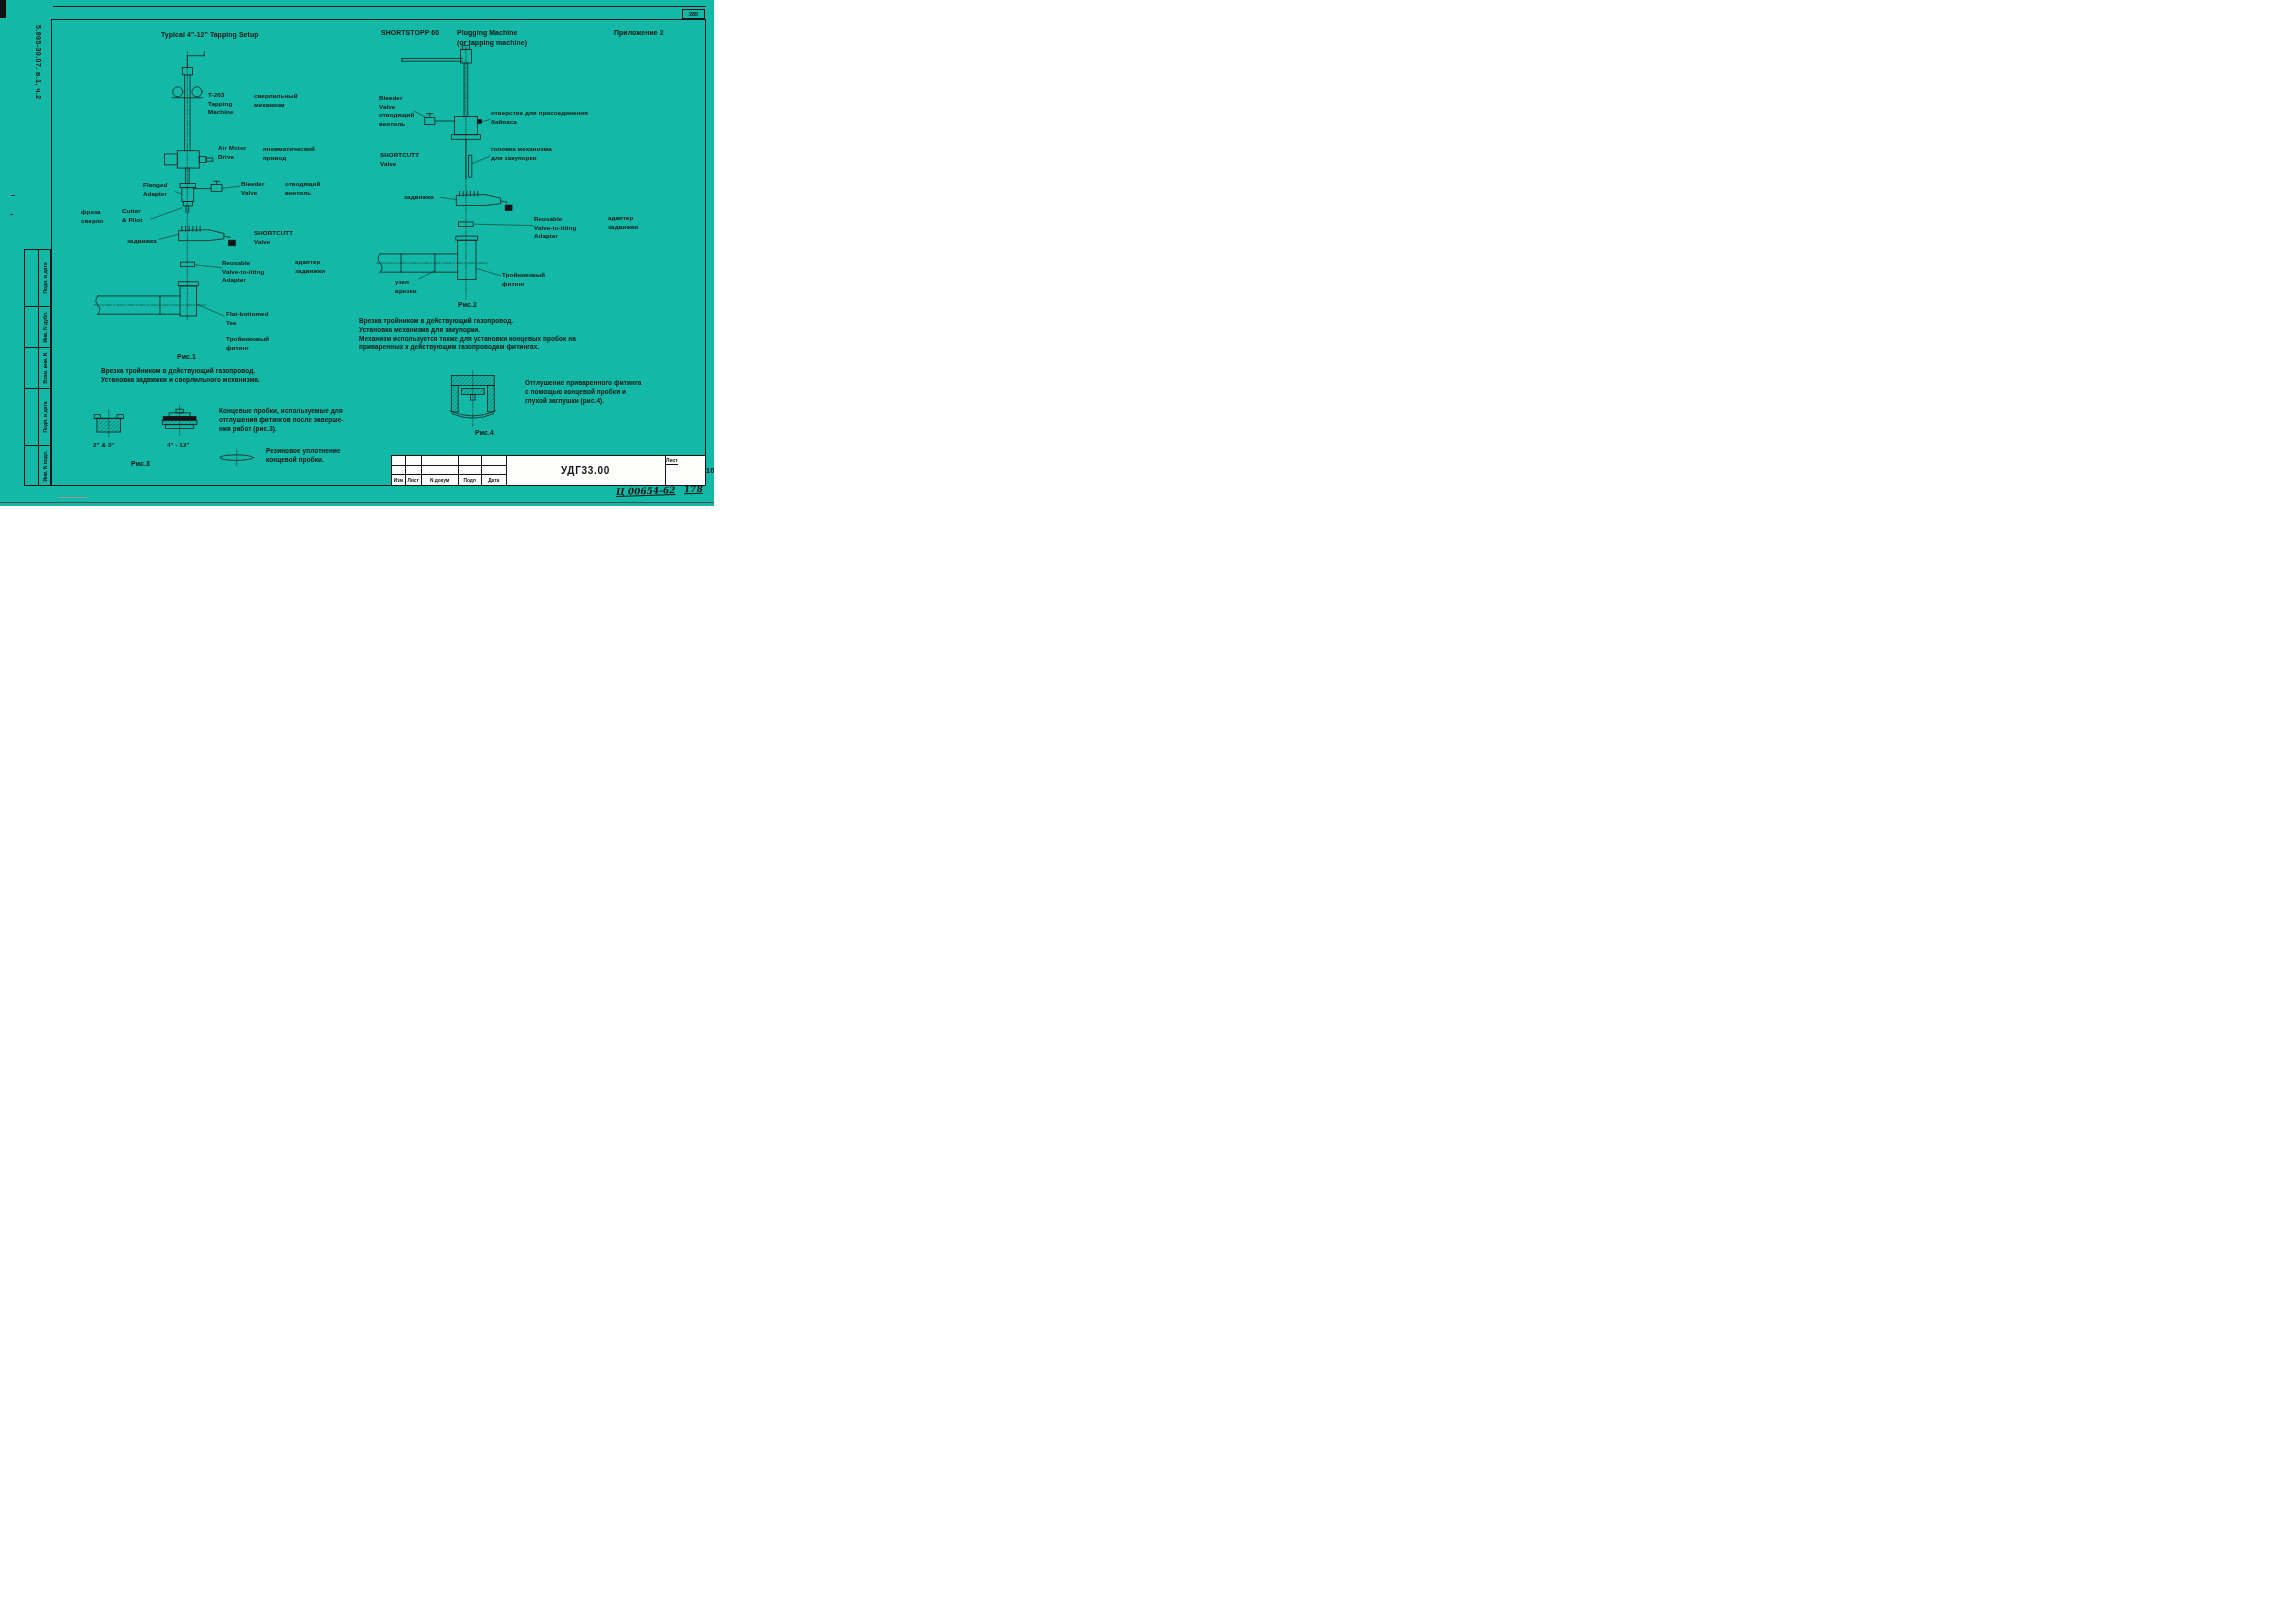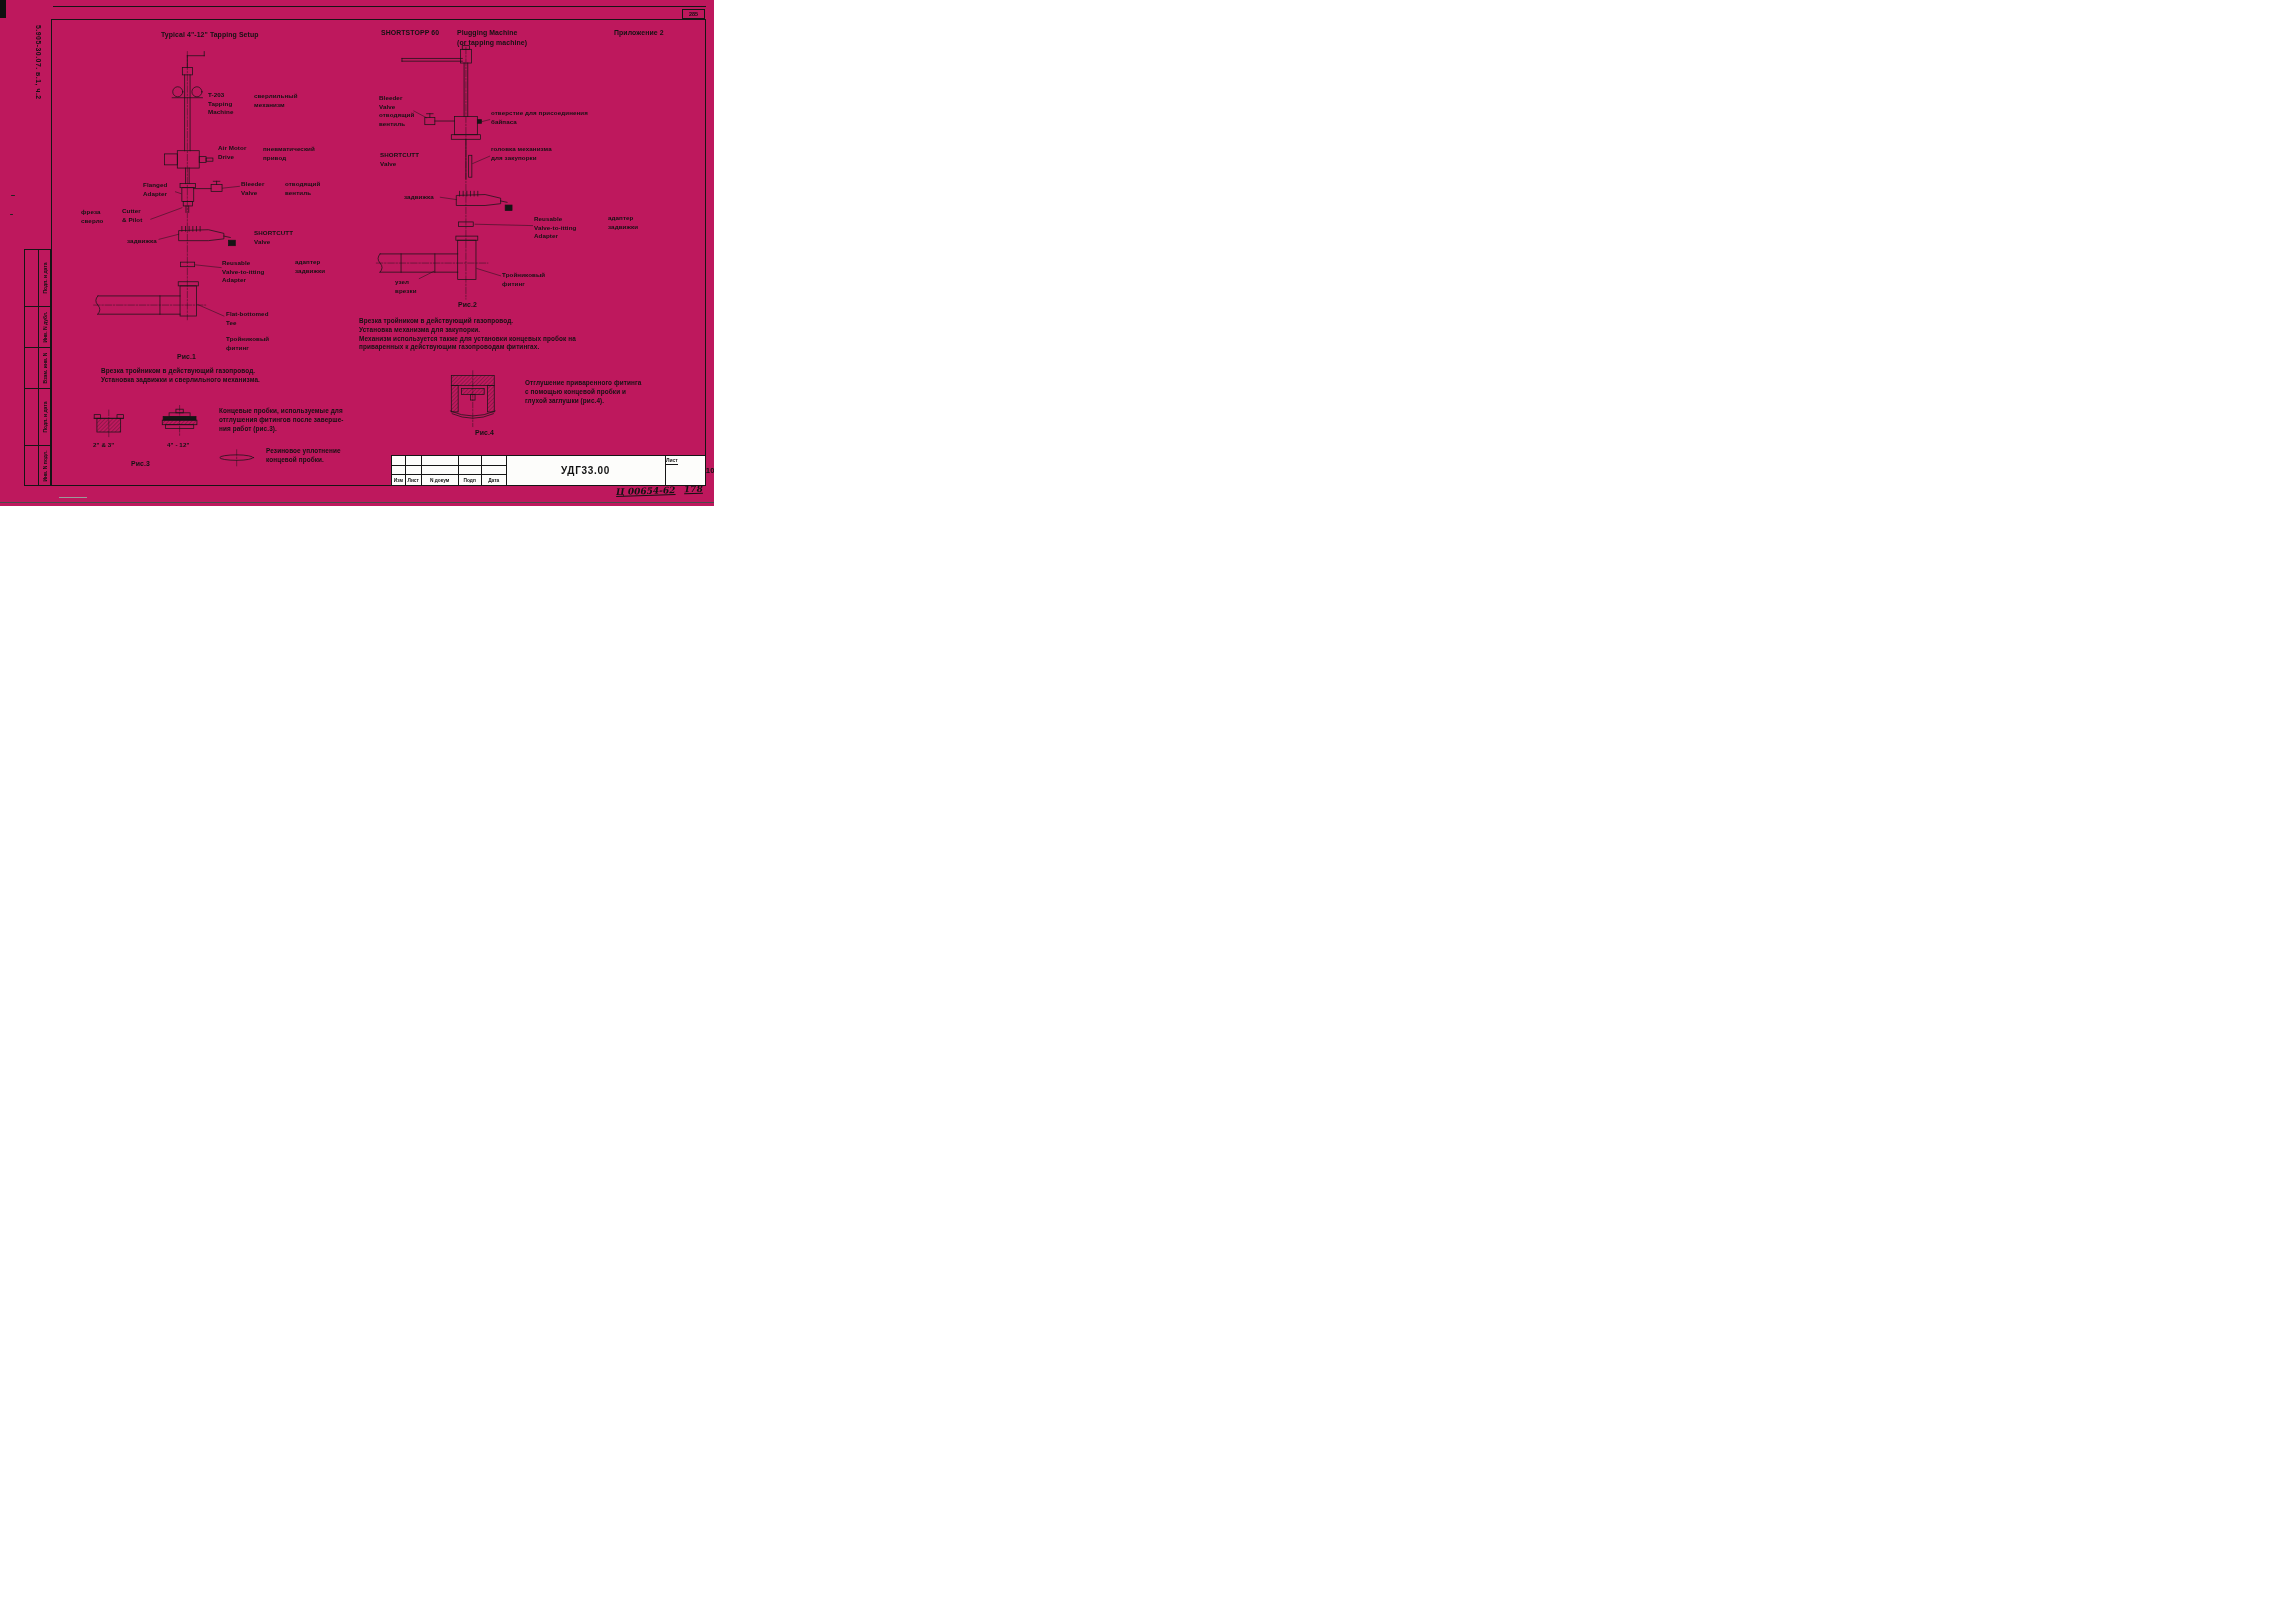--- a/index.html
+++ b/index.html
@@ -1,18 +1,18 @@
 <!DOCTYPE html>
 <html style="font-size:7.3px"><head>
 <meta charset="utf-8">
 <style>
   * { margin:0; padding:0; box-sizing:border-box; }
   html,body { background:#ffffff; }
   .page {
-    position:relative; width:714px; height:506px; background:#be185d;
+    position:relative; width:714px; height:506px; background:#14b8a6;
     font-family:"Liberation Sans", sans-serif; color:#121212; overflow:hidden;text-decoration:underline;
   }
   
   .corner-mark { position:absolute; left:0; top:0; width:6px; height:18px; background:#101010; z-index:3; }
   .bot-line { position:absolute; left:0; top:502px; width:714px; height:1.4px; background:#4a4a4a; z-index:3; }
   .bot-dash { position:absolute; left:59px; top:497px; width:28px; height:0.9px; background:#9a9a9a; z-index:3; }
   .speck { position:absolute; background:#222; border-radius:0.5px; z-index:3; }
   .top-line { position:absolute; left:53px; top:6.4px; width:653px; height:0.9px; background:#151515; z-index:2; }
   .pagenum {
     position:absolute; left:682px; top:9px; width:23px; height:10px; border:0.9px solid #151515;

